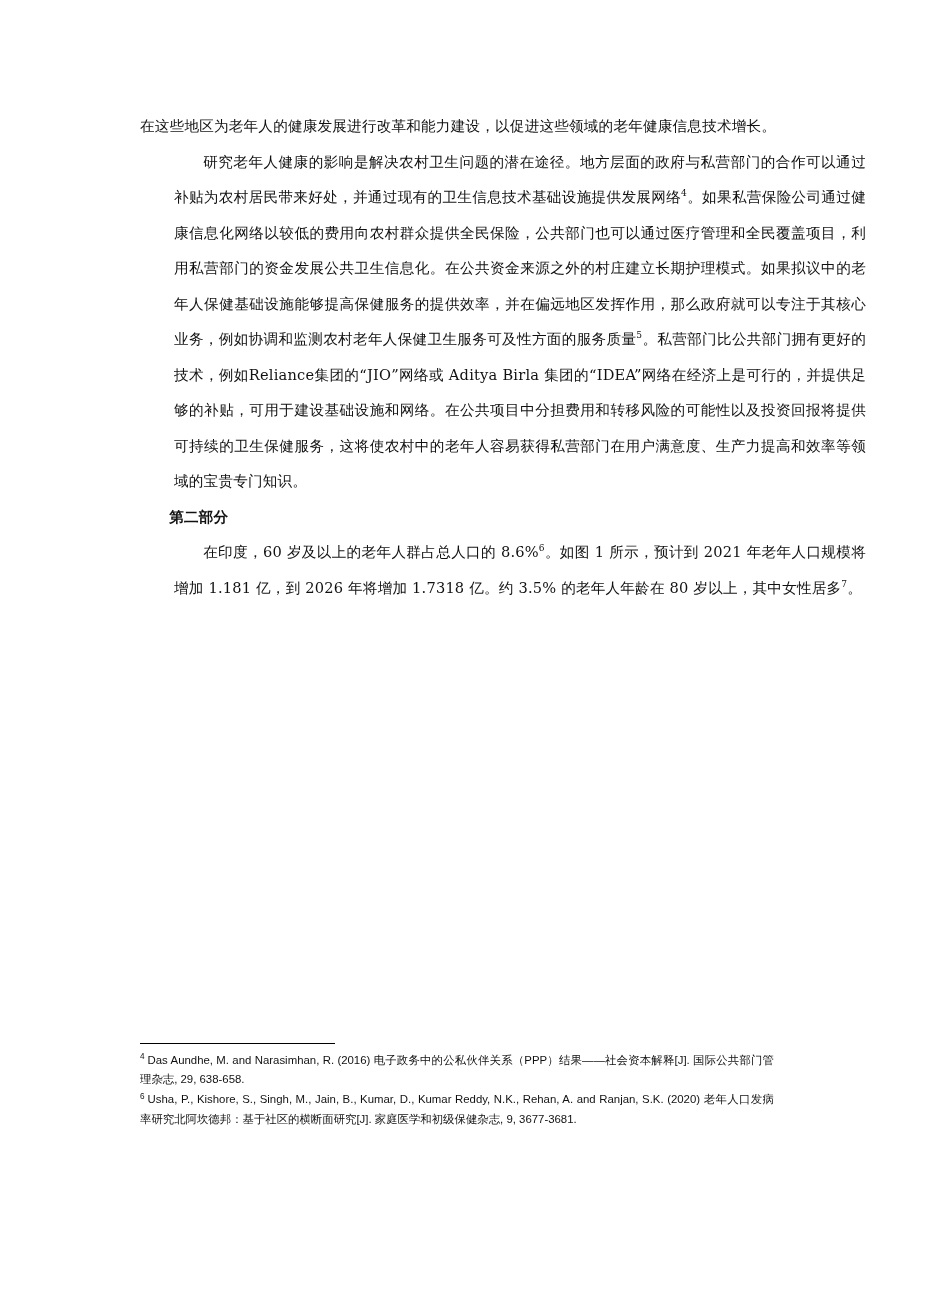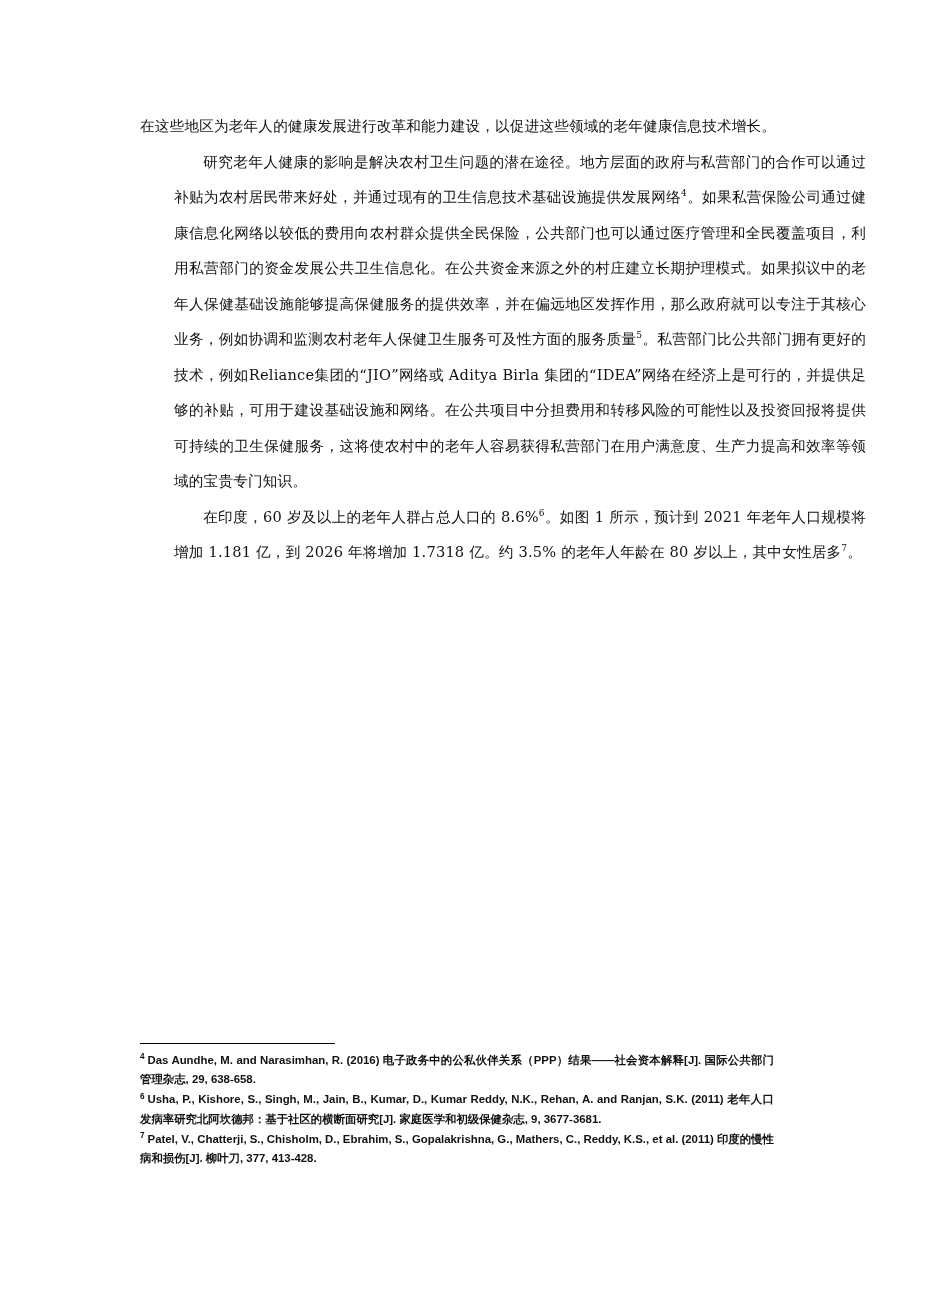--- a/index.html
+++ b/index.html
@@ -73,48 +73,45 @@
   .footnotes {
     font-family: "Liberation Sans", sans-serif;
     font-size: 11.4px;
     line-height: 19.2px;
     color: #111;
     text-align: justify;
   }
   .footnote {
     margin: 0 16px 1px 0;
     text-indent: 0;
-    font-weight: bold;
   }
   .footnote .fn-num {
     font-size: 0.72em;
     vertical-align: super;
     line-height: 0;
     margin-right: 3px;
   }
 </style>
 </head>
 <body>
 
 <div class="page">
 
   <div class="body-text">
     <p class="para">在这些地区为老年人的健康发展进行改革和能力建设，以促进这些领域的老年健康信息技术增长。</p>
     <p class="para indent">研究老年人健康的影响是解决农村卫生问题的潜在途径。地方层面的政府与私营部门的合作可以通过补贴为农村居民带来好处，并通过现有的卫生信息技术基础设施提供发展网络<sup>4</sup>。如果私营保险公司通过健康信息化网络以较低的费用向农村群众提供全民保险，公共部门也可以通过医疗管理和全民覆盖项目，利用私营部门的资金发展公共卫生信息化。在公共资金来源之外的村庄建立长期护理模式。如果拟议中的老年人保健基础设施能够提高保健服务的提供效率，并在偏远地区发挥作用，那么政府就可以专注于其核心业务，例如协调和监测农村老年人保健卫生服务可及性方面的服务质量<sup>5</sup>。私营部门比公共部门拥有更好的技术，例如<span class="latin">Reliance</span>集团的“<span class="latin">JIO</span>”网络或 <span class="latin">Aditya Birla</span> 集团的“<span class="latin">IDEA</span>”网络在经济上是可行的，并提供足够的补贴，可用于建设基础设施和网络。在公共项目中分担费用和转移风险的可能性以及投资回报将提供可持续的卫生保健服务，这将使农村中的老年人容易获得私营部门在用户满意度、生产力提高和效率等领域的宝贵专门知识。</p>
+    <p class="heading">第二部分</p>
     <p class="para indent">在印度，<span class="latin">60</span> 岁及以上的老年人群占总人口的 <span class="latin">8.6%</span><sup>6</sup>。如图 <span class="latin">1</span> 所示，预计到 <span class="latin">2021</span> 年老年人口规模将增加 <span class="latin">1.181</span> 亿，到 <span class="latin">2026</span> 年将增加 <span class="latin">1.7318</span> 亿。约 <span class="latin">3.5%</span> 的老年人年龄在 <span class="latin">80</span> 岁以上，其中女性居多<sup>7</sup>。</p>
   </div>
 
   <div class="footnote-area">
     <div class="footnote-rule"></div>
     <div class="footnotes">
       <p class="footnote">
         <span class="fn-num">4</span><span>Das Aundhe, M. and Narasimhan, R. (2016) 电子政务中的公私伙伴关系（PPP）结果——社会资本解释[J]. 国际公共部门管理杂志, 29, 638-658.</span>
       </p>
       <p class="footnote">
-        <span class="fn-num">6</span><span>Usha, P., Kishore, S., Singh, M., Jain, B., Kumar, D., Kumar Reddy, N.K., Rehan, A. and Ranjan, S.K. (2011) 老年人口发病率研究北阿坎德邦：基于社区的横断面研究[J]. 家庭医学和初级保健杂志, 9, 3677-3681.</span>
-      </p>
-      <p class="footnote">
-        <span class="fn-num">7</span><span>Patel, V., Chatterji, S., Chisholm, D., Ebrahim, S., Gopalakrishna, G., Mathers, C., Reddy, K.S., et al. (2011) 印度的慢性病和损伤[J]. 柳叶刀, 377, 413-428.</span>
+        <span class="fn-num">6</span><span>Usha, P., Kishore, S., Singh, M., Jain, B., Kumar, D., Kumar Reddy, N.K., Rehan, A. and Ranjan, S.K. (2020) 老年人口发病率研究北阿坎德邦：基于社区的横断面研究[J]. 家庭医学和初级保健杂志, 9, 3677-3681.</span>
       </p>
     </div>
   </div>
 
 </div>
 
 </body></html>

